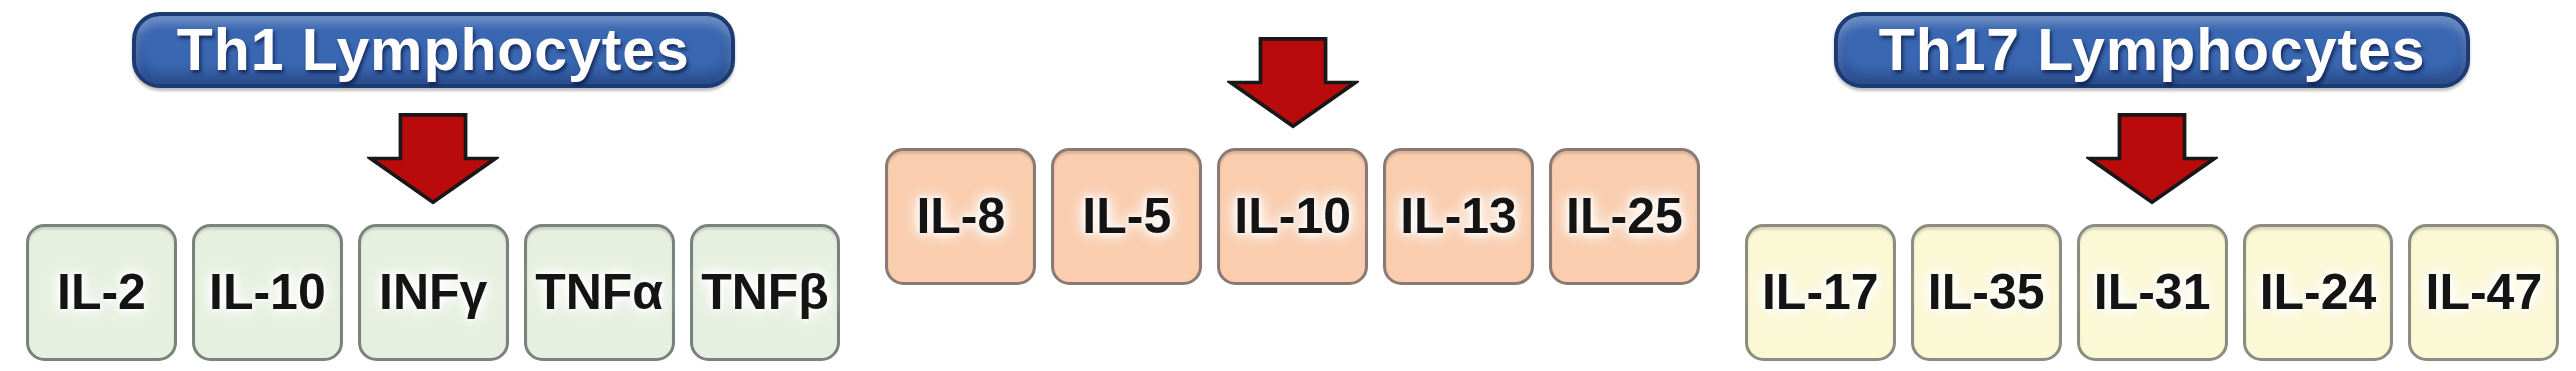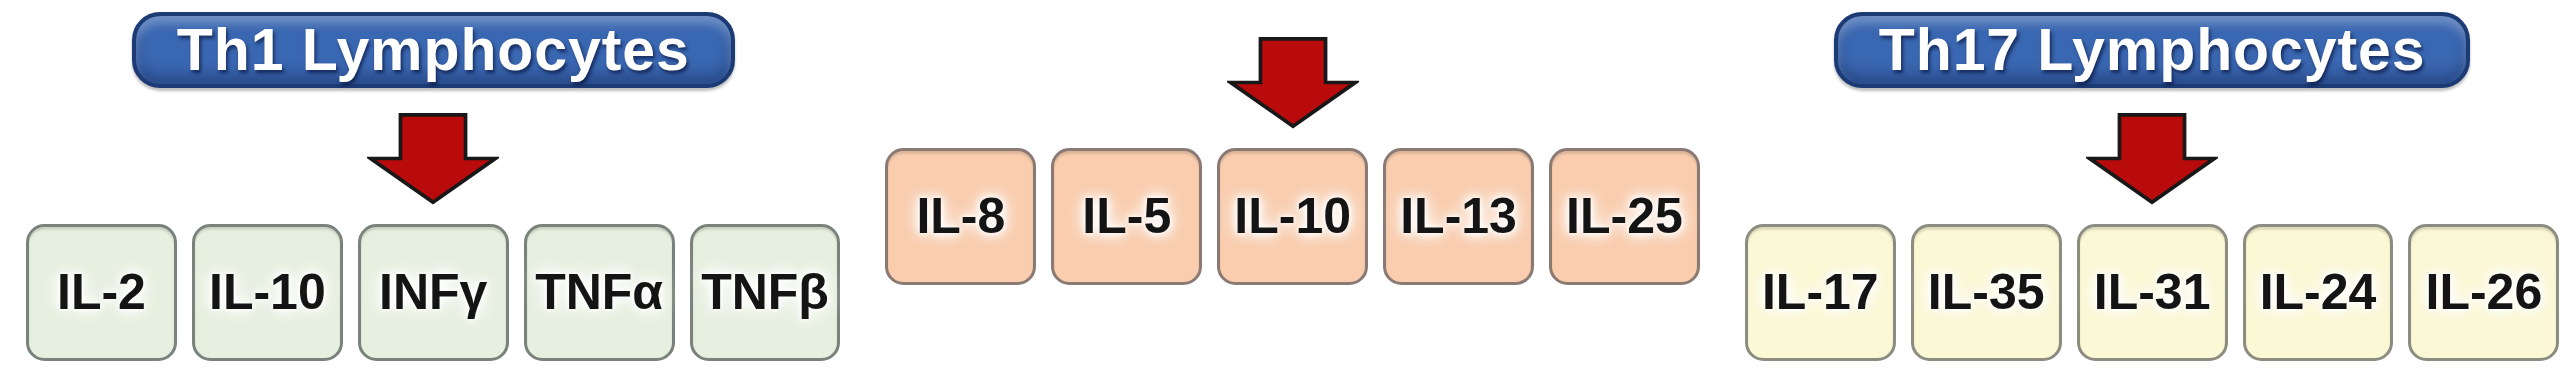--- a/index.html
+++ b/index.html
@@ -153,19 +153,19 @@
       <div class="cytokine-box">
         <span class="cytokine-label">IL-35</span>
       </div>
       <div class="cytokine-box">
         <span class="cytokine-label">IL-31</span>
       </div>
       <div class="cytokine-box">
         <span class="cytokine-label">IL-24</span>
       </div>
       <div class="cytokine-box">
-        <span class="cytokine-label">IL-26</span>
+        <span class="cytokine-label">IL-47</span>
       </div>
     </div>
   </section>
 
 </div>
 
 
 </body></html>

